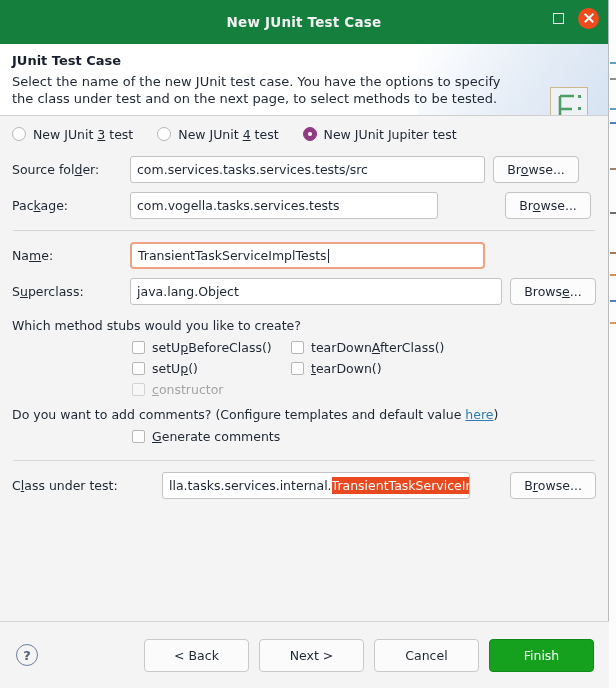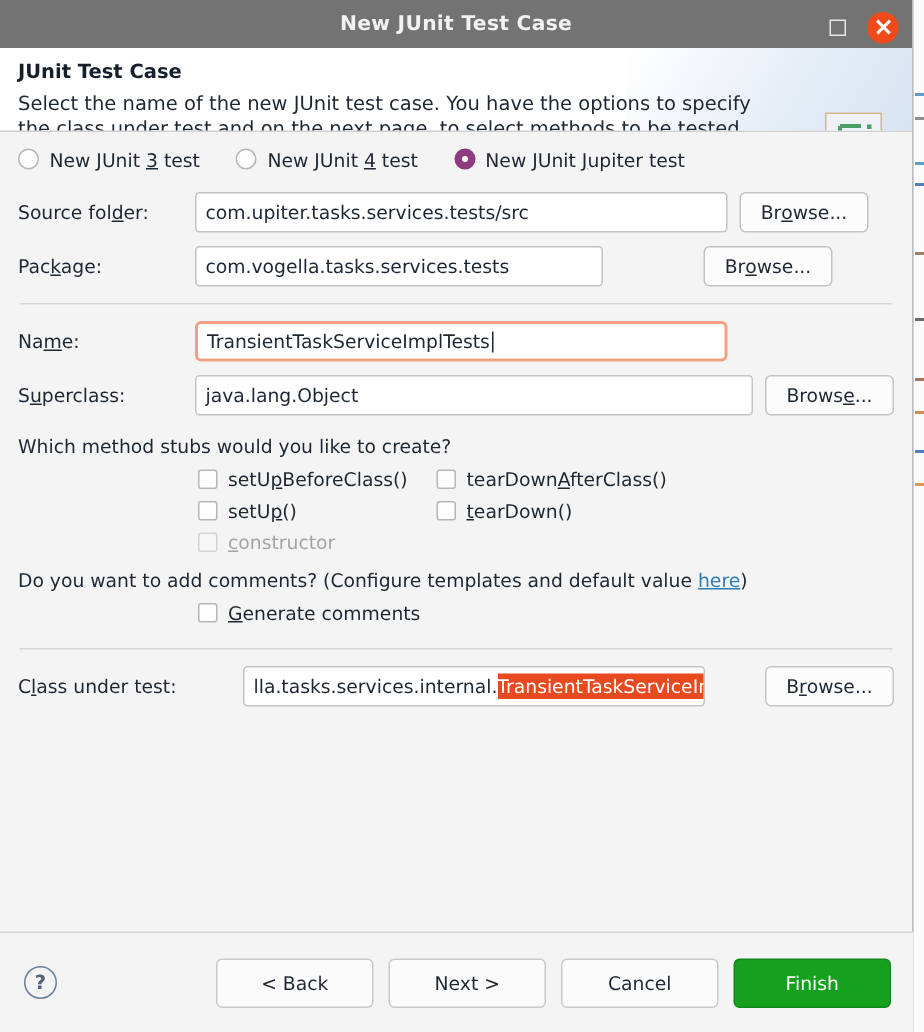--- a/index.html
+++ b/index.html
@@ -40,22 +40,22 @@
     width: 609px;
     height: 688px;
     background: #f4f4f4;
     box-sizing: border-box;
     border-right: 1px solid #b9bdc2;
   }
 
   
   .titlebar {
     position: relative;
-    height: 32px;
-    background: #737373;
+    height: 44px;
+    background: #15803d;
     display: flex;
     align-items: center;
     justify-content: center;
   }
   .titlebar-text {
     color: #f2f2f2;
     font-size: 13.5px;
     font-weight: bold;
     letter-spacing: .2px;
   }
@@ -86,21 +86,21 @@
     left: 4.5px; top: 9.6px;
     width: 12px; height: 1.8px;
     background: #fff;
   }
   .btn-close::before { transform: rotate(45deg); }
   .btn-close::after  { transform: rotate(-45deg); }
 
   
   .header {
     position: relative;
-    height: 56px;
+    height: 72px;
     background: #ffffff;
     border-bottom: 1px solid #cfcfcf;
     padding: 8px 12px 0 12px;
     box-sizing: border-box;
     overflow: hidden;
   }
   .header-grad {
     position: absolute;
     right: 0; top: 0;
     width: 190px; height: 72px;
@@ -396,32 +396,32 @@
       </div>
       <div class="radio-item">
         <span class="radio checked"></span>
         <span class="lbl"><span>New JUnit </span><span class="u">J</span><span>upiter test</span></span>
       </div>
     </div>
 
     <div class="frow">
       <div class="frow-label"><span>Source fol</span><span class="u">d</span><span>er:</span></div>
       <div class="txt" style="width:355px;">
-          <span>com.upiter.tasks.services.tests/src</span>
+          <span>com.services.tasks.services.tests/src</span>
         </div>
       <div class="btn gap">
           <span>Br</span>
           <span class="u">o</span>
           <span>wse...</span>
         </div>
     </div>
 
     <div class="frow">
       <div class="frow-label"><span>Pac</span><span class="u">k</span><span>age:</span></div>
-      <div class="txt" style="width:272px;">
+      <div class="txt" style="width:308px;">
           <span>com.vogella.tasks.services.tests</span>
         </div>
       <div class="btn gap" style="margin-left:67px;">
           <span>Br</span>
           <span class="u">o</span>
           <span>wse...</span>
         </div>
     </div>
 
     <div class="divider" style="margin-top:11px;"></div>

